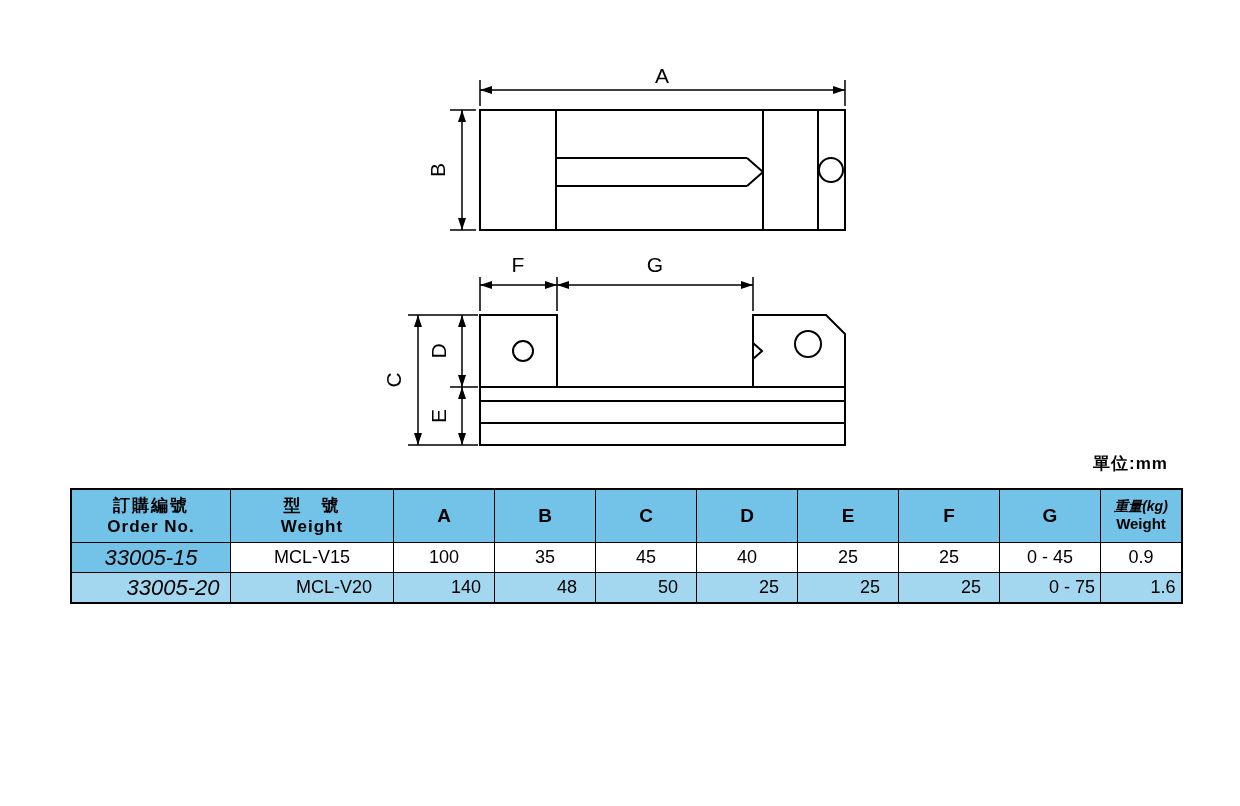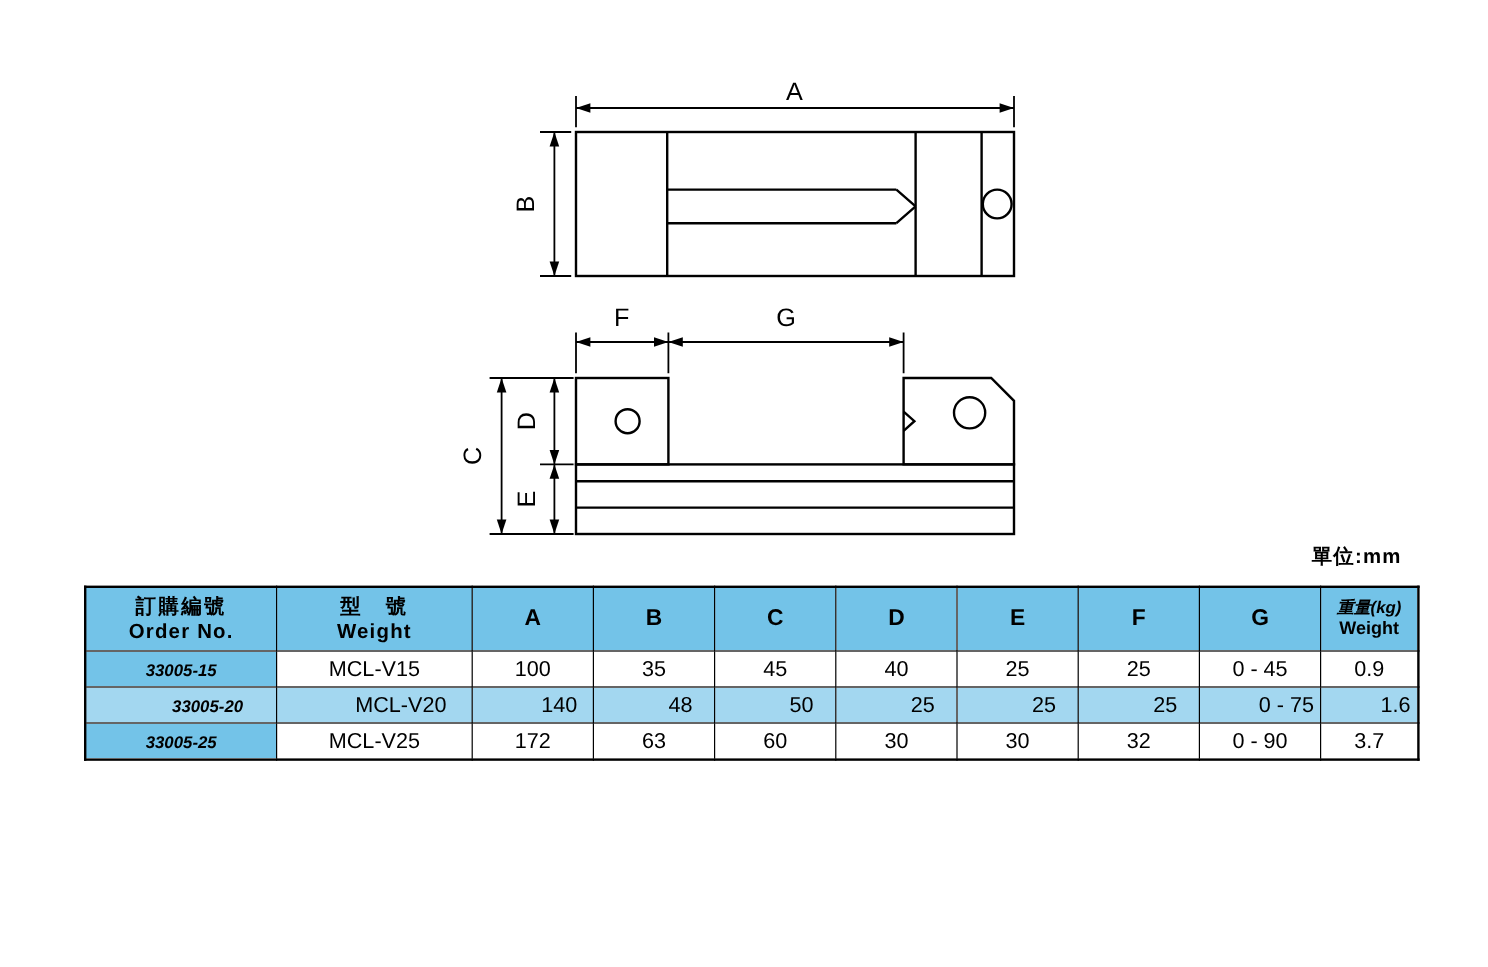--- a/index.html
+++ b/index.html
@@ -40,21 +40,21 @@
   .spec-table thead th.col9 .en{font-size:15px;letter-spacing:0;}
   .spec-table thead th.col0{width:158px;}
   .spec-table thead th.col1{width:162px;}
   .spec-table thead th.col2,.spec-table thead th.col3,.spec-table thead th.col4,
   .spec-table thead th.col5,.spec-table thead th.col6,.spec-table thead th.col7,
   .spec-table thead th.col8{width:100px;}
   .spec-table thead th.col9{width:80px;}
   .spec-table tbody td{height:29px;font-size:18px;background:#fff;}
   .spec-table tbody tr.alt td{background:#a3d7f0;padding-left:44px;}
   .spec-table tbody td:first-child{
-    background:#73c3e8;font-weight:bold;font-style:italic;font-size:14px;margin-left:20px;
+    background:#73c3e8;font-weight:normal;font-style:italic;font-size:22px;margin-left:20px;
   }
 </style>
 </head>
 <body>
 
 <div class="page">
 
   <svg class="drawing" width="1240" height="478" viewBox="0 0 1240 478">
 
     <g>
@@ -175,28 +175,16 @@
           <td>MCL-V20</td>
           <td>140</td>
           <td>48</td>
           <td>50</td>
           <td>25</td>
           <td>25</td>
           <td>25</td>
           <td>0 - 75</td>
           <td>1.6</td>
         </tr>
-        <tr>
-          <td>33005-25</td>
-          <td>MCL-V25</td>
-          <td>172</td>
-          <td>63</td>
-          <td>60</td>
-          <td>30</td>
-          <td>30</td>
-          <td>32</td>
-          <td>0 - 90</td>
-          <td>3.7</td>
-        </tr>
       </tbody>
   </table>
 
 </div>
 
 </body></html>

